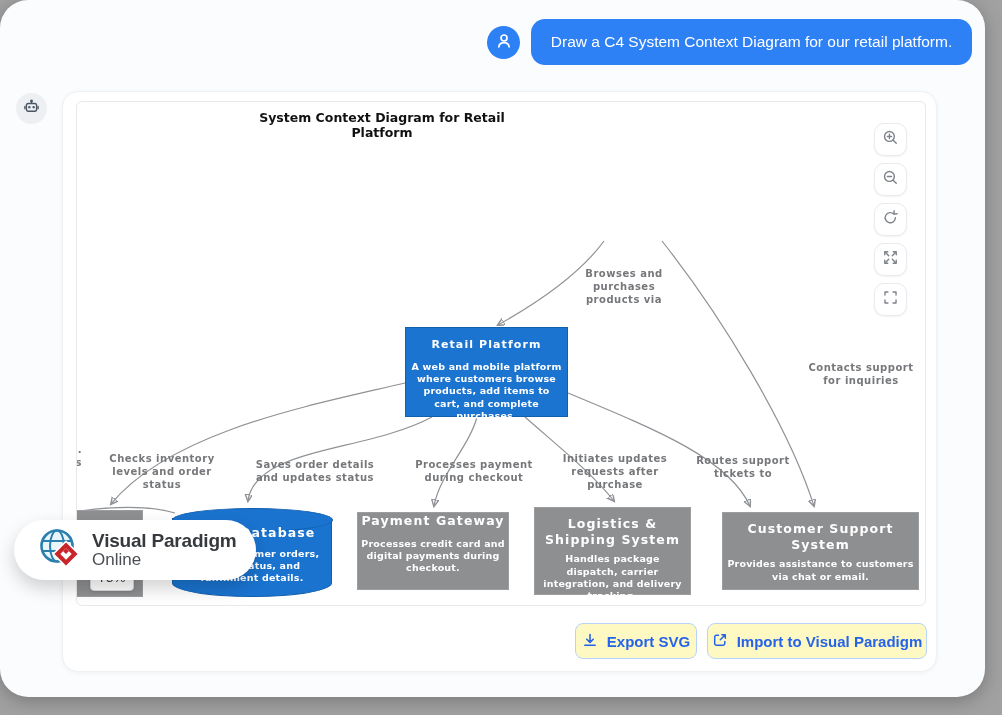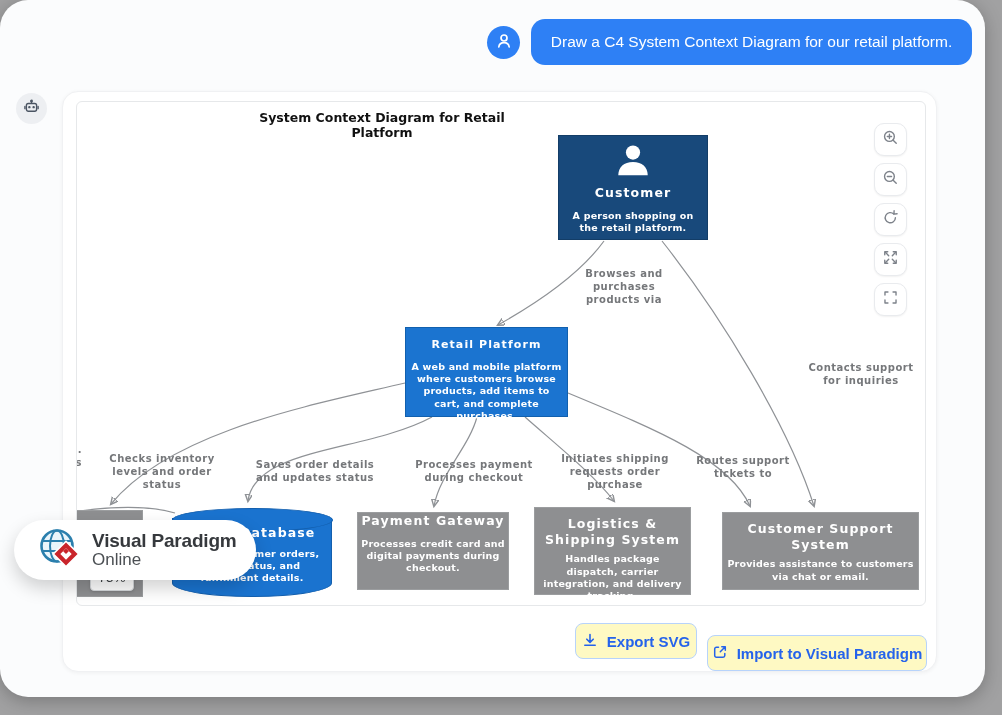--- a/index.html
+++ b/index.html
@@ -57,21 +57,21 @@
   
   .zbtn { position:absolute; left:811px; width:33px; height:33px; background:#fff; border:1px solid #e9ebee;
           border-radius:10px; box-shadow:0 1px 2px rgba(0,0,0,.06); display:flex; align-items:center;
           justify-content:center; color:#7d828a; cursor:pointer; }
 
   
   .fbtn { position:absolute; top:531px; height:36px; background:#fef9c3; border:1px solid #b7d3fb; border-radius:8px;
           color:#2563eb; font-size:15px; font-weight:700; display:flex; align-items:center; gap:9px;
           justify-content:center; cursor:pointer; font-family:"Liberation Sans",sans-serif; }
   #export-btn { left:512px; width:122px; }
-  #import-btn { left:644px; width:220px;margin-top:12px; }
+  #import-btn { left:644px; width:220px; }
 
   
   .logo-pill { position:absolute; left:14px; top:520px; width:242px; height:60px; background:#fff;
                border-radius:30px; box-shadow:0 8px 18px rgba(0,0,0,.18); display:flex; align-items:center;
                padding-left:22px; gap:8px; z-index:10; cursor:pointer; }
   .logo-text { line-height:1.05; }
   .logo-line1 { font-weight:bold; font-size:19px; color:#36393d; letter-spacing:-.2px; }
   .logo-line2 { font-size:17px; color:#4b4f53; }
 </style>
 </head>
@@ -118,30 +118,20 @@
           <path d="M527 139 C503 172 462 200 421 223" marker-end="url(#arw)"></path>
           <path d="M585 139 C645 215 712 325 737 404" marker-end="url(#arw)"></path>
           <path d="M328 281 C240 302 95 328 34 402" marker-end="url(#arw)"></path>
           <path d="M-38 416 C25 403 70 403 98 411"></path>
           <path d="M355 315 C290 350 178 345 171 399" marker-end="url(#arw)"></path>
           <path d="M400 315 C392 345 363 372 357 404" marker-end="url(#arw)"></path>
           <path d="M448 315 C482 345 516 372 537 399" marker-end="url(#arw)"></path>
           <path d="M491 291 C585 330 652 358 673 404" marker-end="url(#arw)"></path>
         </svg>
 
-        <div class="node person-box" style="left:481px; top:33px; width:150px; height:105px;">
-          <div style="margin-top:7px;">
-            <svg width="42" height="38" viewBox="0 0 44 40" fill="#fff">
-              <circle cx="22" cy="10" r="7.5"></circle>
-              <path d="M22 20c-9.5 0-15.5 5.5-15.5 14h31C37.5 25.5 31.5 20 22 20z"></path>
-            </svg>
-          </div>
-          <div class="ntitle">Customer</div>
-          <div class="ndesc">A person shopping on the retail platform.</div>
-        </div>
 
         <div class="node retail-box" style="left:328px; top:225px; width:163px; height:90px; padding-top:10px;">
           <div class="ntitle" style="font-size:11px;">Retail Platform</div>
           <div class="ndesc">A web and mobile platform where customers browse products, add items to cart, and complete purchases.</div>
         </div>
 
         <div class="node sys-gray frag" style="left:-40px; top:408px; width:106px; height:87px; padding-top:10px;">
           <div class="ntitle">use</div>
           <div class="ntitle">System</div>
           <div class="ndesc" style="margin-top:8px;">ry levels</div>
@@ -169,21 +159,21 @@
         <div class="node sys-gray" style="left:645px; top:410px; width:197px; height:78px; padding-top:8px;">
           <div class="ntitle">Customer Support System</div>
           <div class="ndesc" style="margin-top:6px;">Provides assistance to customers via chat or email.</div>
         </div>
 
         <div class="elabel" style="left:487px; top:165px; width:120px;">Browses and purchases products via</div>
         <div class="elabel" style="left:721px; top:259px; width:126px;">Contacts support for inquiries</div>
         <div class="elabel" style="left:25px; top:350px; width:120px;text-align:center;">Checks inventory levels and order status</div>
         <div class="elabel" style="left:168px; top:356px; width:140px;">Saves order details and updates status</div>
         <div class="elabel" style="left:331px; top:356px; width:132px;">Processes payment during checkout</div>
-        <div class="elabel" style="left:478px; top:350px; width:120px;">Initiates shipping requests order purchase</div>
+        <div class="elabel" style="left:478px; top:350px; width:120px;">Initiates updates requests after purchase</div>
         <div class="elabel" style="left:611px; top:352px; width:110px;">Routes support tickets to</div>
         <div class="elabel right" style="left:-35px; top:341px; width:40px;">
           <div>.</div>
           <div>us</div>
         </div>
 
         <div class="zoom-badge">75%</div>
       </div>
 
       <div class="zbtn" style="top:31px;">

